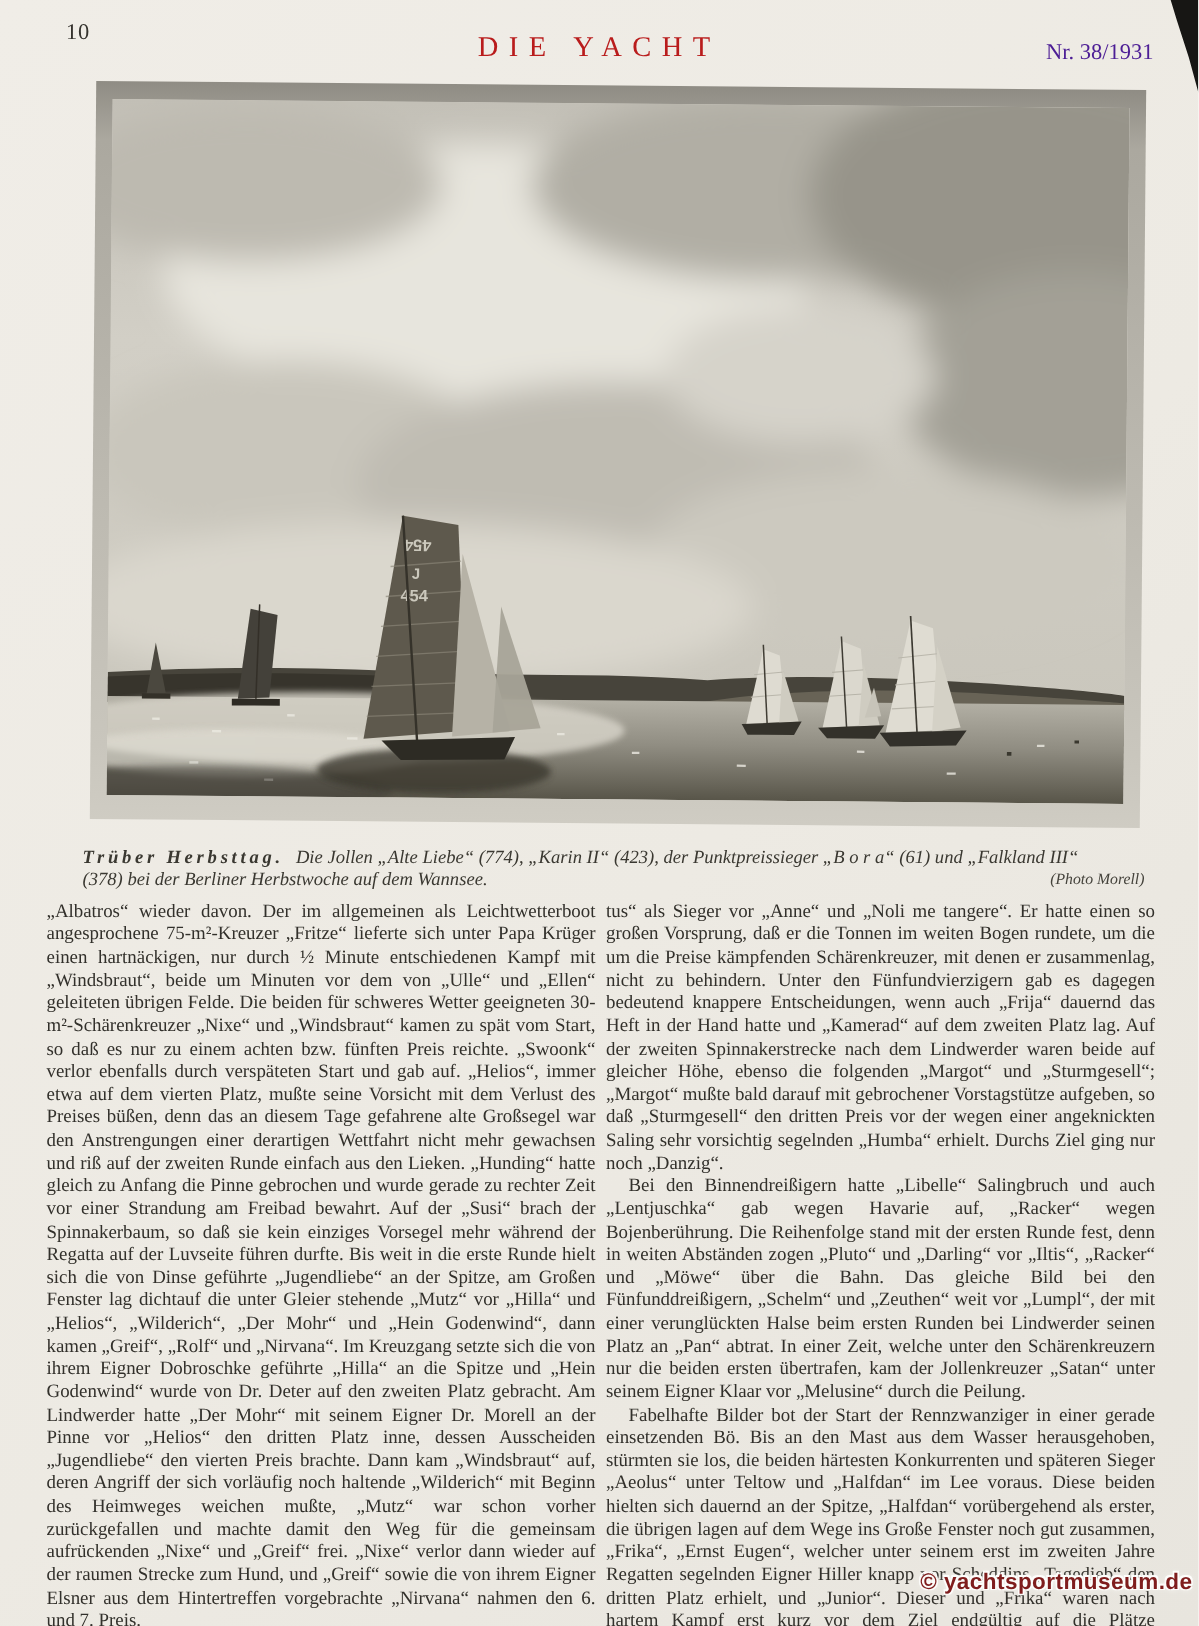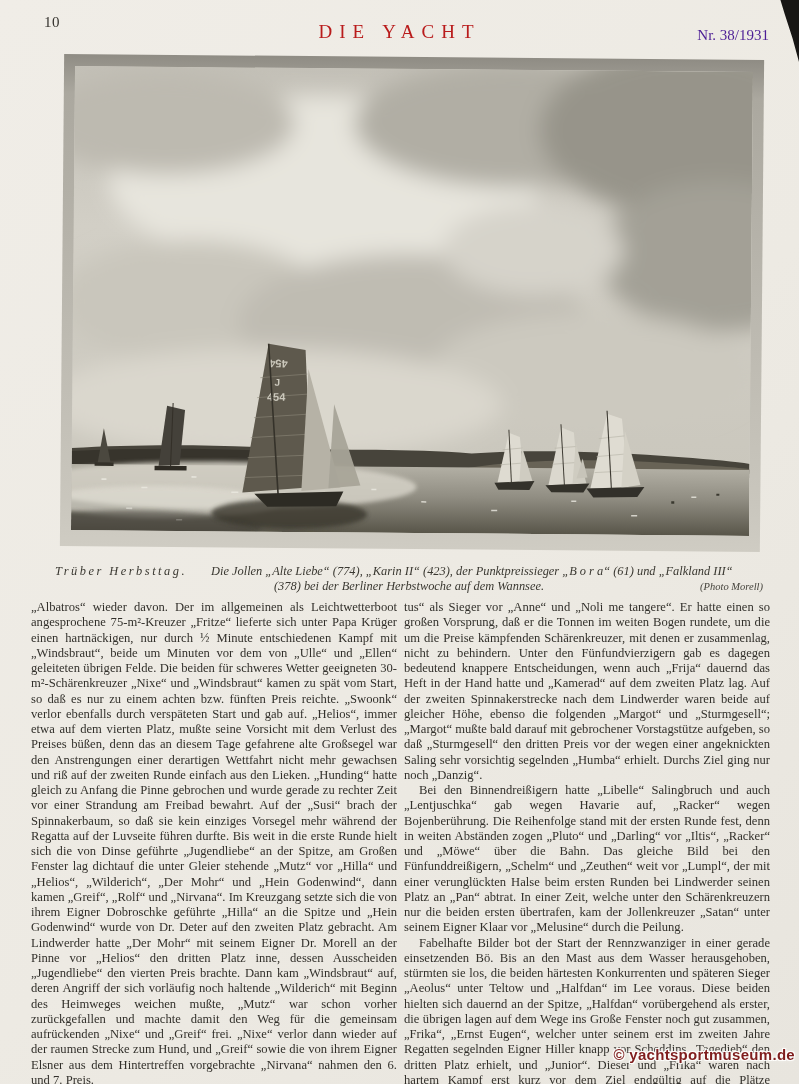--- a/index.html
+++ b/index.html
@@ -19,23 +19,23 @@
     position:absolute;left:62px;top:57px;width:700px;height:492px;
     transform:rotate(.5deg);
     background:linear-gradient(180deg,#8f8c84 0%,#aba89f 8%,#c9c6bd 90%,#cfccc3 100%);
     padding:0;box-sizing:border-box;
   }
   .photo-inner{position:absolute;left:11px;top:12px;width:678px;height:464px;overflow:hidden;background:#cfccc3;}
   .photo-inner svg{display:block;}
 
   .caption{position:absolute;left:55px;top:564px;width:708px;color:#3a3831;
     font-style:italic;font-size:12.4px;line-height:15px;}
-  .caption .lead{letter-spacing:2.5px;margin-right:24px;}
+  .caption .lead{letter-spacing:2.5px;margin-right:8px;font-weight:bold;}
   .cap-line1{white-space:nowrap;}
-  .cap-line2{text-align:center;}
+  .cap-line2{text-align:left;}
   .credit{position:absolute;right:0;top:15px;font-size:10.5px;font-style:italic;color:#45433c;}
 
   .col{position:absolute;top:600px;width:366px;text-align:justify;
     font-size:12.6px;line-height:15.25px;color:#32302b;}
   .col-left{left:31px;}
   .col-right{left:404px;}
   .col p{margin:0;}
   .col p.indent{text-indent:15px;}
 
   .watermark{position:absolute;right:4px;top:1046px;

